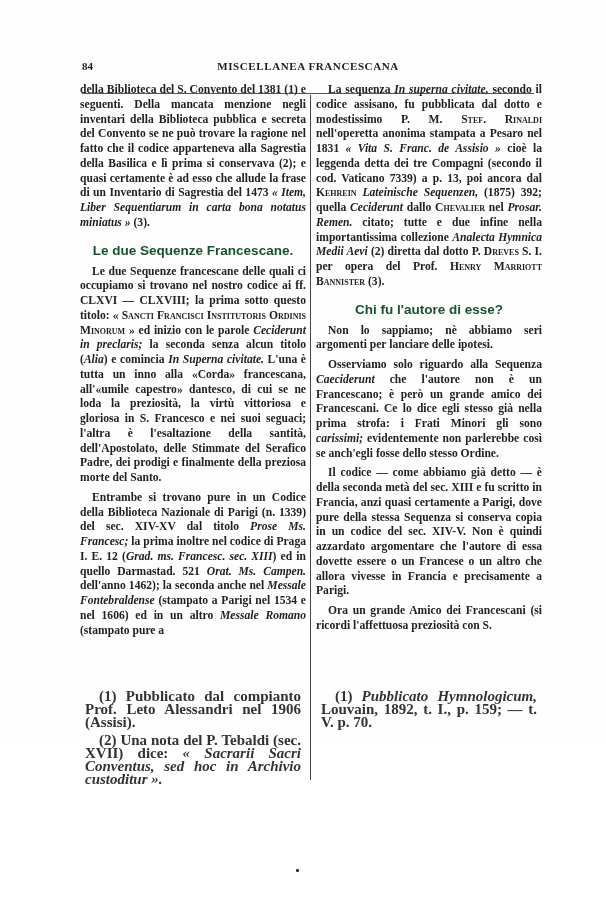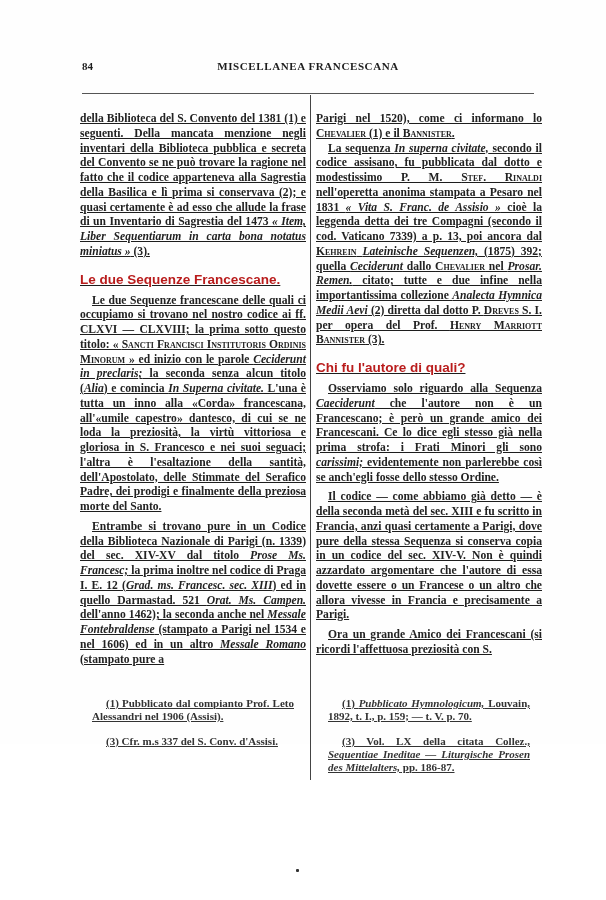--- a/index.html
+++ b/index.html
@@ -8,32 +8,32 @@
   .page { position: absolute; left: 0; top: 0; width: 606px; height: 744px; background: #fefefe; }
   .header { position: absolute; left: 82px; top: 58px; width: 452px; height: 20px; }
   .page-num { position: absolute; left: 0; top: 2px; font-size: 11px; font-weight: bold;
               font-family: "Liberation Serif", serif; }
   .running-title { position: absolute; left: 0; right: 0; top: 2px; text-align: center; font-size: 11px;
                    font-weight: bold; letter-spacing: 0.6px; font-family: "Liberation Serif", serif; }
   .header-rule { position: absolute; left: 82px; top: 93px; width: 452px; height: 0;
                  border-top: 1.5px solid #555; }
   .col-divider { position: absolute; left: 310px; top: 95px; width: 0; height: 685px;
                  border-left: 1.2px solid #444; }
-  .col { position: absolute; top: 112px; width: 226px; text-decoration: underline; }
+  .col { position: absolute; top: 83px; width: 226px; }
   .col-left { left: 80px; }
   .col-right { left: 316px; }
   .para { font-size: 11.6px; line-height: 14.75px; text-align: justify; margin: 0;
           font-family: "Liberation Serif", serif; font-weight: bold; color: #222; }
   .indent { text-indent: 12px; }
   .heading { font-family: "Liberation Sans", sans-serif; font-weight: bold; font-size: 13.5px;
-             margin: 12px 0 7px 0; color: #b91c1c; }
+             margin: 12px 0 7px 0; color: #14532d; text-align: center; }
   .sc { font-variant: small-caps; }
   .footnotes { position: absolute; width: 226px; }
-  .fn { font-size: 11px; line-height: 13px; margin: 12px; text-align: justify;
-        font-family: "Liberation Serif", serif; font-weight: bold; color: #333; text-indent: 14px; text-decoration: underline; }
+  .fn { font-size: 15px; line-height: 13px; margin: 5px; text-align: justify;
+        font-family: "Liberation Serif", serif; font-weight: bold; color: #333; text-indent: 14px; }
   .fn-left { left: 80px; top: 685px; }
   .fn-right { left: 316px; top: 685px; }
   .speck { position: absolute; left: 296px; top: 869px; width: 3px; height: 3px; background: #333; border-radius: 1px; }
 </style>
 </head>
 <body>
 
 <div class="page">
   <div class="header">
     <span class="page-num">84</span>
@@ -44,31 +44,30 @@
 
   <div class="col col-left">
     <p class="para"><span>della Biblioteca del S. Convento del 1381 (1) e seguenti. Della mancata menzione negli inventari della Biblioteca pubblica e secreta del Convento se ne può trovare la ragione nel fatto che il codice apparteneva alla Sagrestia della Basilica e lì prima si conservava (2); e quasi certamente è ad esso che allude la frase di un Inventario di Sagrestia del 1473 </span><span style="font-style: italic;">« Item, Liber Sequentiarum in carta bona notatus miniatus »</span><span> (3).</span></p>
     <div class="heading">Le due Sequenze Francescane.</div>
     <p class="para indent"><span>Le due Sequenze francescane delle quali ci occupiamo si trovano nel nostro codice ai ff. CLXVI — CLXVIII; la prima sotto questo titolo: « </span><span class="sc">Sancti Francisci Institutoris Ordinis Minorum</span><span> » ed inizio con le parole </span><span style="font-style: italic;">Ceciderunt in preclaris;</span><span> la seconda senza alcun titolo (</span><span style="font-style: italic;">Alia</span><span>) e comincia </span><span style="font-style: italic;">In Superna civitate.</span><span> L'una è tutta un inno alla «Corda» francescana, all'«umile capestro» dantesco, di cui se ne loda la preziosità, la virtù vittoriosa e gloriosa in S. Francesco e nei suoi seguaci; l'altra è l'esaltazione della santità, dell'Apostolato, delle Stimmate del Serafico Padre, dei prodigi e finalmente della preziosa morte del Santo.</span></p>
     <p class="para indent" style="margin-top:5px"><span>Entrambe si trovano pure in un Codice della Biblioteca Nazionale di Parigi (n. 1339) del sec. XIV-XV dal titolo </span><span style="font-style: italic;">Prose Ms. Francesc;</span><span> la prima inoltre nel codice di Praga I. E. 12 (</span><span style="font-style: italic;">Grad. ms. Francesc. sec. XIII</span><span>) ed in quello Darmastad. 521 </span><span style="font-style: italic;">Orat. Ms. Campen.</span><span> dell'anno 1462); la seconda anche nel </span><span style="font-style: italic;">Messale Fontebraldense</span><span> (stampato a Parigi nel 1534 e nel 1606) ed in un altro </span><span style="font-style: italic;">Messale Romano</span><span> (stampato pure a</span></p>
   </div>
 
   <div class="footnotes fn-left">
     <p class="fn"><span>(1) Pubblicato dal compianto Prof. Leto Alessandri nel 1906 (Assisi).</span></p>
-    <p class="fn"><span>(3) Cfr. m.s 337 del S. Conv. d'Assisi.</span></p>
+    <p class="fn"><span>(2) Una nota del P. Tebaldi (sec. XVII) dice: </span><span style="font-style: italic;">« Sacrarii Sacri Conventus, sed hoc in Archivio custoditur ».</span></p>
   </div>
 
   <div class="col col-right">
-    <p class="para"><span>Parigi nel 1520), come ci informano lo </span><span class="sc">Chevalier</span><span> (1) e il </span><span class="sc">Bannister</span><span>.</span></p>
     <p class="para indent"><span>La sequenza </span><span style="font-style: italic;">In superna civitate,</span><span> secondo il codice assisano, fu pubblicata dal dotto e modestissimo P. M. </span><span class="sc">Stef. Rinaldi</span><span> nell'operetta anonima stampata a Pesaro nel 1831 </span><span style="font-style: italic;">« Vita S. Franc. de Assisio »</span><span> cioè la leggenda detta dei tre Compagni (secondo il cod. Vaticano 7339) a p. 13, poi ancora dal </span><span class="sc">Kehrein</span><span> </span><span style="font-style: italic;">Lateinische Sequenzen,</span><span> (1875) 392; quella </span><span style="font-style: italic;">Ceciderunt</span><span> dallo </span><span class="sc">Chevalier</span><span> nel </span><span style="font-style: italic;">Prosar. Remen.</span><span> citato; tutte e due infine nella importantissima collezione </span><span style="font-style: italic;">Analecta Hymnica Medii Aevi</span><span> (2) diretta dal dotto P. </span><span class="sc">Dreves</span><span> S. I. per opera del Prof. </span><span class="sc">Henry Marriott Bannister</span><span> (3).</span></p>
-    <div class="heading">Chi fu l'autore di quali?</div>
+    <div class="heading">Chi fu l'autore di esse?</div>
+    <p class="para indent"><span>Non lo sappiamo; nè abbiamo seri argomenti per lanciare delle ipotesi.</span></p>
     <p class="para indent" style="margin-top:5px"><span>Osserviamo solo riguardo alla Sequenza </span><span style="font-style: italic;">Caeciderunt</span><span> che l'autore non è un Francescano; è però un grande amico dei Francescani. Ce lo dice egli stesso già nella prima strofa: i Frati Minori gli sono </span><span style="font-style: italic;">carissimi;</span><span> evidentemente non parlerebbe così se anch'egli fosse dello stesso Ordine.</span></p>
     <p class="para indent" style="margin-top:5px"><span>Il codice — come abbiamo già detto — è della seconda metà del sec. XIII e fu scritto in Francia, anzi quasi certamente a Parigi, dove pure della stessa Sequenza si conserva copia in un codice del sec. XIV-V. Non è quindi azzardato argomentare che l'autore di essa dovette essere o un Francese o un altro che allora vivesse in Francia e precisamente a Parigi.</span></p>
     <p class="para indent" style="margin-top:5px"><span>Ora un grande Amico dei Francescani (si ricordi l'affettuosa preziosità con S.</span></p>
   </div>
 
   <div class="footnotes fn-right">
     <p class="fn"><span>(1) </span><span style="font-style: italic;">Pubblicato Hymnologicum,</span><span> Louvain, 1892, t. I., p. 159; — t. V. p. 70.</span></p>
-    <p class="fn"><span>(3) Vol. LX della citata Collez., </span><span style="font-style: italic;">Sequentiae Ineditae — Liturgische Prosen des Mittelalters,</span><span> pp. 186-87.</span></p>
   </div>
 
   <div class="speck"></div>
 </div>
 
 </body></html>

